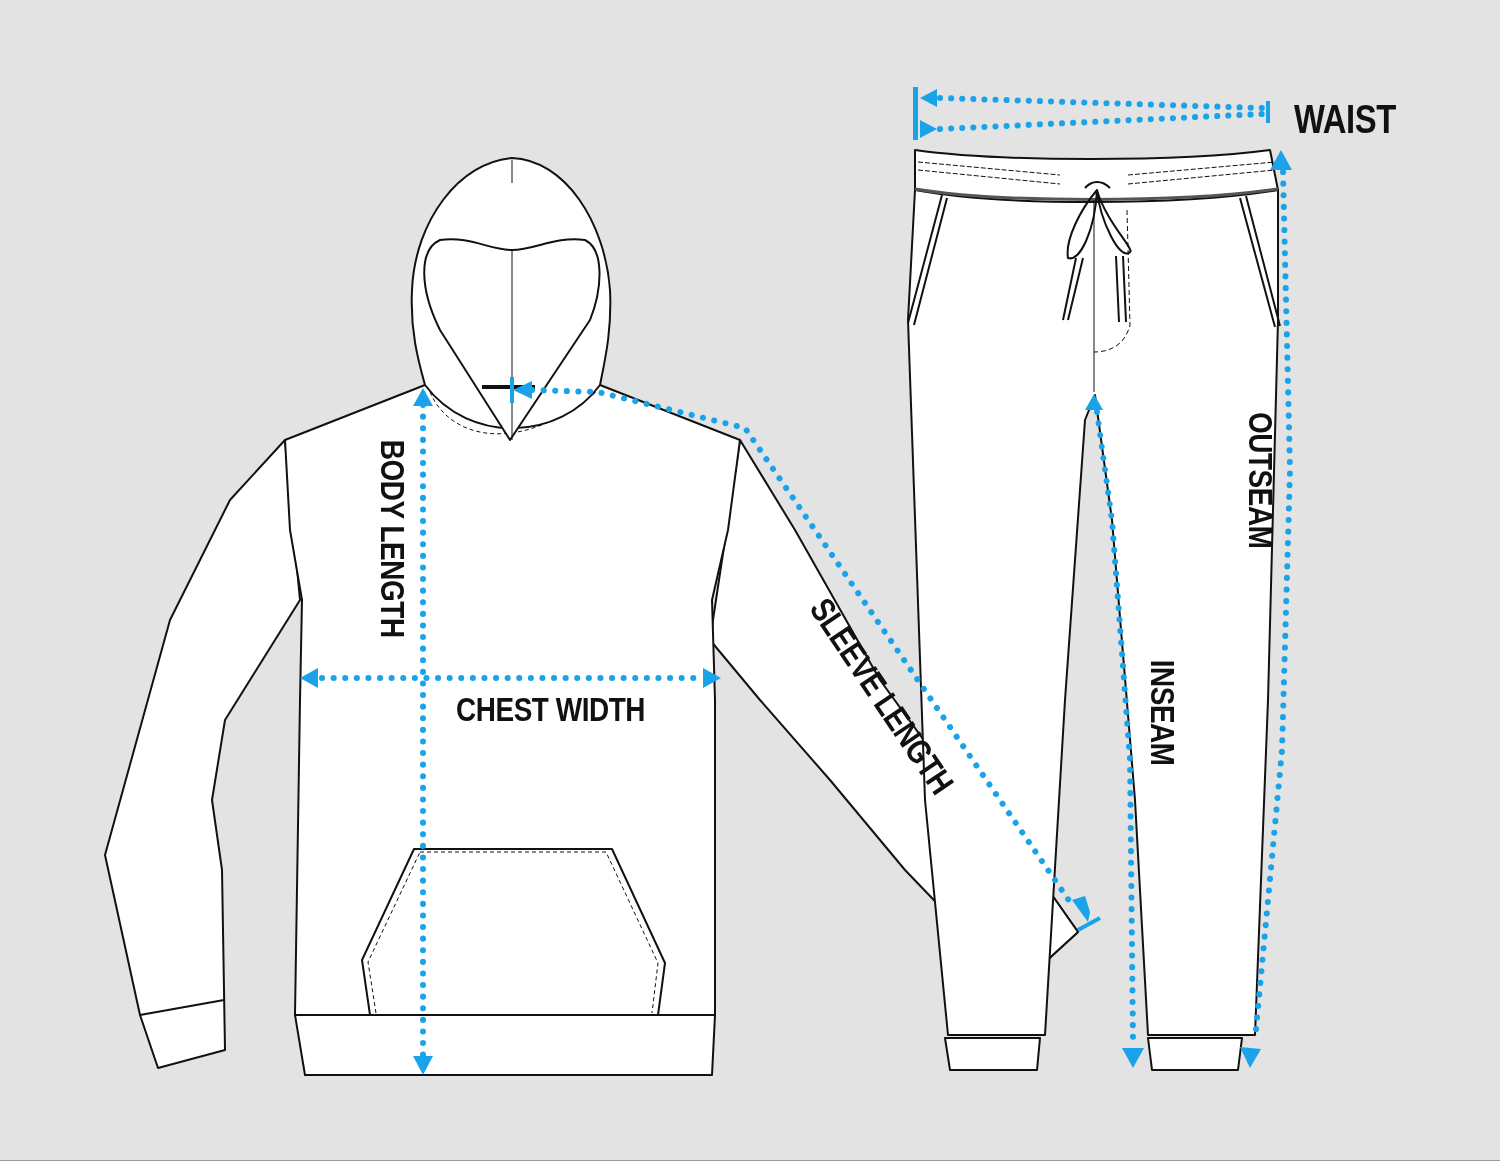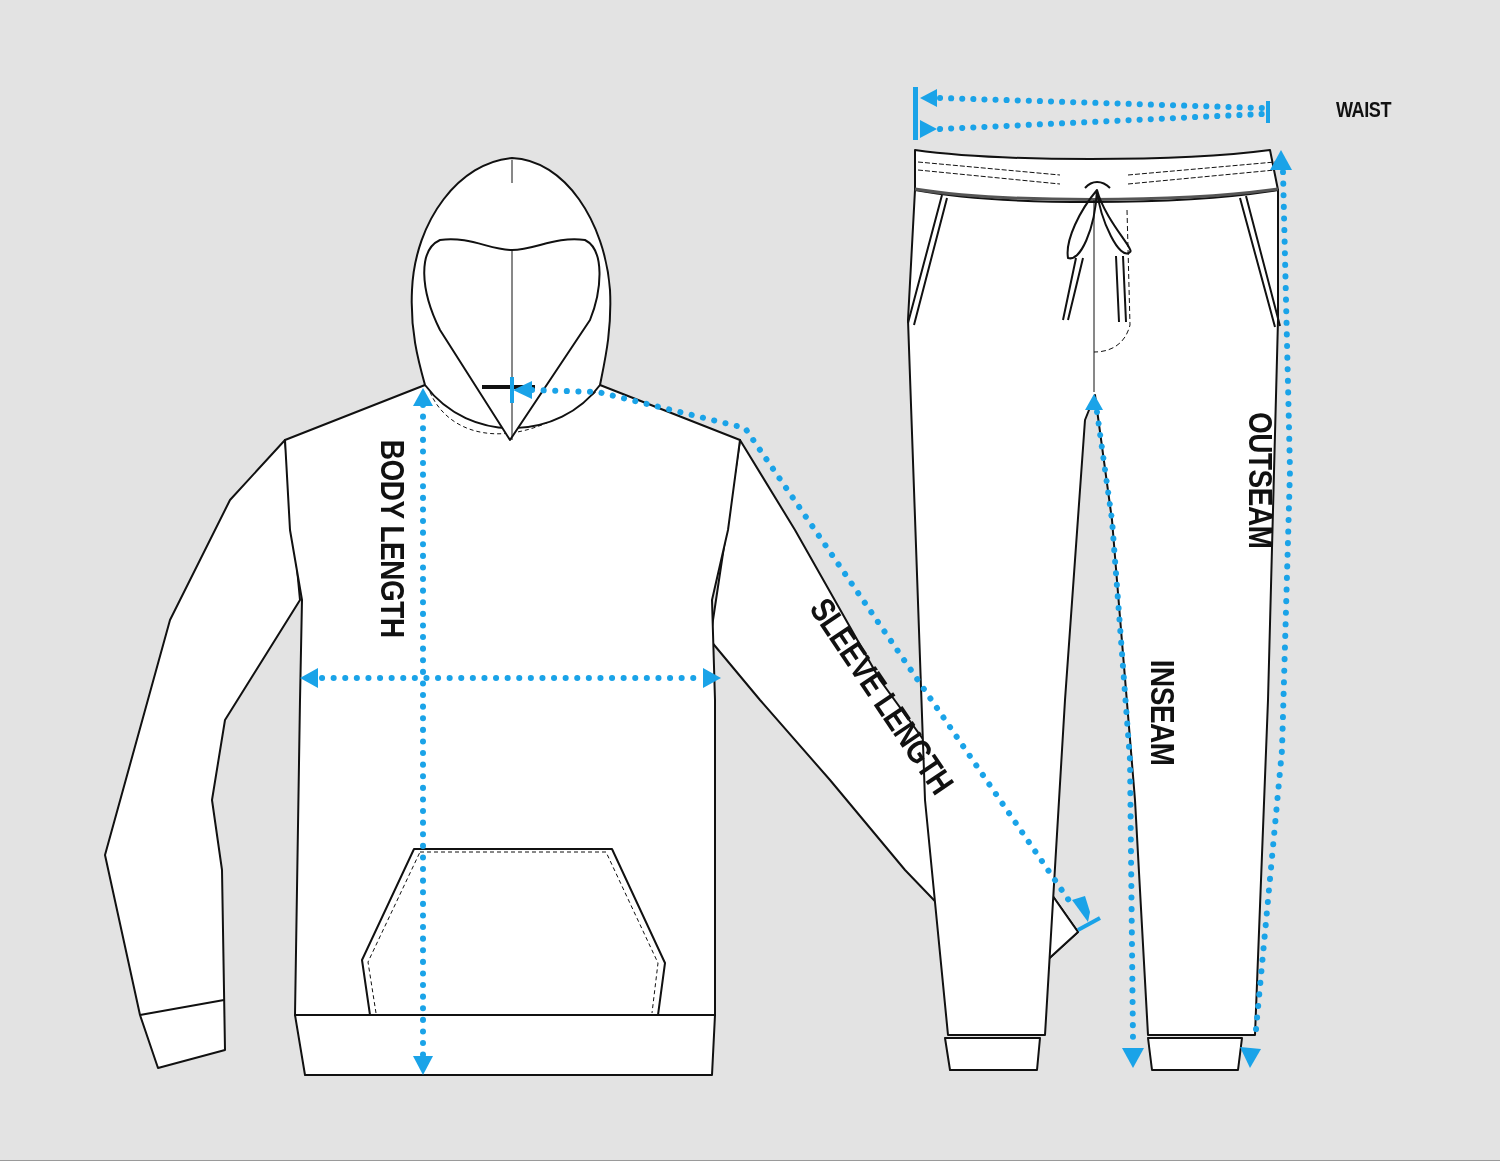--- a/index.html
+++ b/index.html
@@ -106,24 +106,27 @@
       <polyline points="1283,172 1290,470 1282,750 1255,1040" fill="none" stroke="#1aa3e8" stroke-width="6" stroke-linecap="round" stroke-dasharray="0.1,11.5"></polyline>
       <polygon points="1281,150 1270,170 1292,170"></polygon>
       <polygon points="1250,1068 1240,1047 1261,1049"></polygon>
 
       <polyline points="1097,412 1112,520 1130,760 1133,1040" fill="none" stroke="#1aa3e8" stroke-width="6" stroke-linecap="round" stroke-dasharray="0.1,11.5"></polyline>
       <polygon points="1094,394 1085,410 1103,410"></polygon>
       <polygon points="1133,1068 1122,1048 1144,1048"></polygon>
     </g>
   </svg>
 
-  <div class="label" style="left:1294px; top:99px; font-size:22px;margin-left:42px;">
+  <div class="label" style="left:1294px; top:99px; font-size:40px;">
     <span class="condensed">WAIST</span>
   </div>
 
+  <div class="label" style="left:456px; top:692px; font-size:34px;">
+    <span class="condensed">CHEST WIDTH</span>
+  </div>
 
   <div class="label" style="left:263px; top:522px; width:260px; text-align:center; transform: rotate(90deg); font-size:34px;">
     <span class="condensed" style="transform-origin:center center;">BODY LENGTH</span>
   </div>
 
   <div class="label" style="left:745px; top:676px; width:270px; text-align:center; transform: rotate(56deg); font-size:34px;">
     <span class="condensed" style="transform-origin:center center;">SLEEVE LENGTH</span>
   </div>
 
   <div class="label" style="left:1176px; top:463px; width:170px; text-align:center; transform: rotate(90deg); font-size:34px;">

